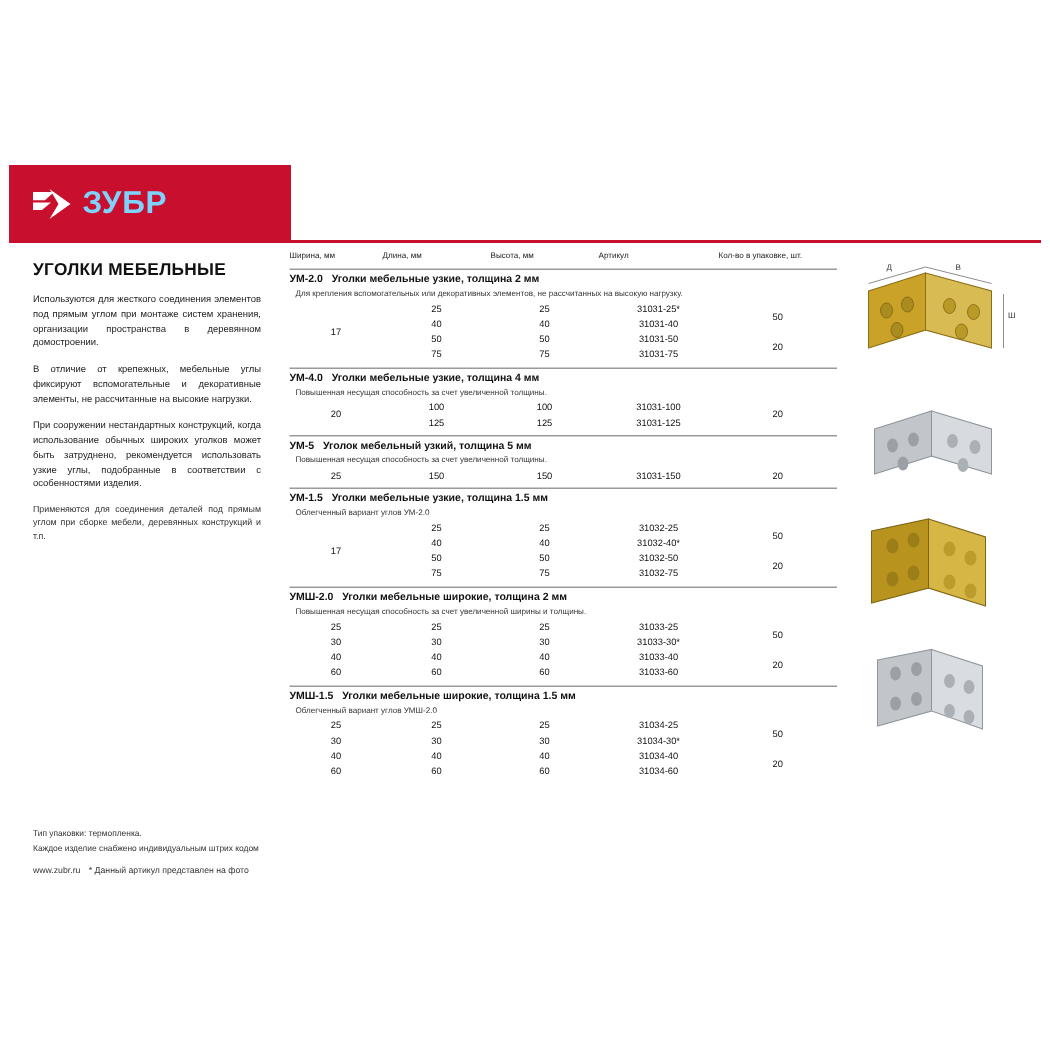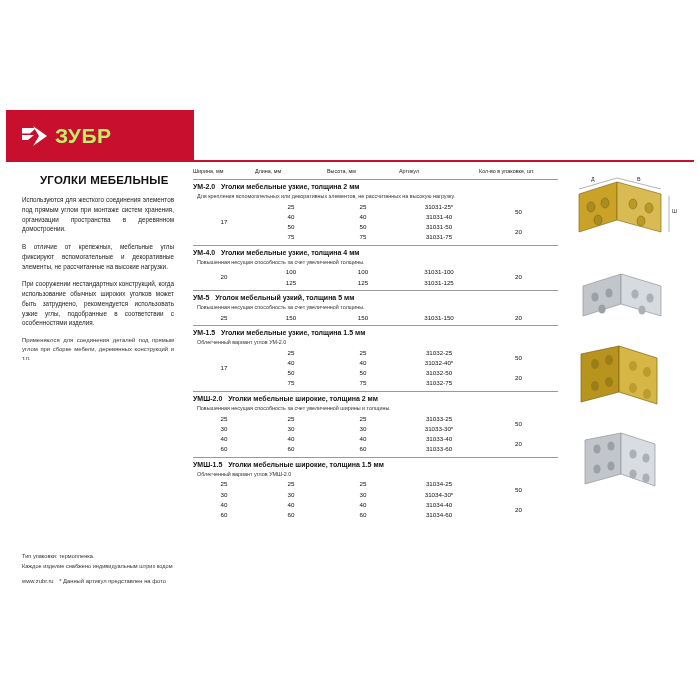--- a/index.html
+++ b/index.html
@@ -42,21 +42,21 @@
   }
   .logo-mark {
     width: 26px;
     height: 24px;
     position: relative;
     margin-right: 7px;
     flex: none;
   }
   .logo-mark svg { display: block; }
   .logo-text {
-    color: #bef264;
+    color: #7dd3fc;
     font-size: 21px;
     font-weight: bold;
     letter-spacing: 0.5px;
     font-family: "Liberation Sans", sans-serif;
   }
   .header-right {
     flex: 1;
     height: 52px;
     background: #ffffff;
     border-bottom: 2px solid #c8102e;
@@ -68,21 +68,21 @@
     left: 6px;
     top: 166px;
     width: 182px;
     padding: 8px 14px 0 16px;
     box-sizing: border-box;
   }
   .title {
     font-size: 11.5px;
     font-weight: bold;
     letter-spacing: 0.2px;
-    margin: 0 0 9px 18px;
+    margin: 0 0 9px 0;
     color: #111;
   }
   .para {
     font-size: 6.3px;
     line-height: 1.55;
     color: #222;
     margin: 0 0 8px 0;
     text-align: justify;
   }
   .para.small {

